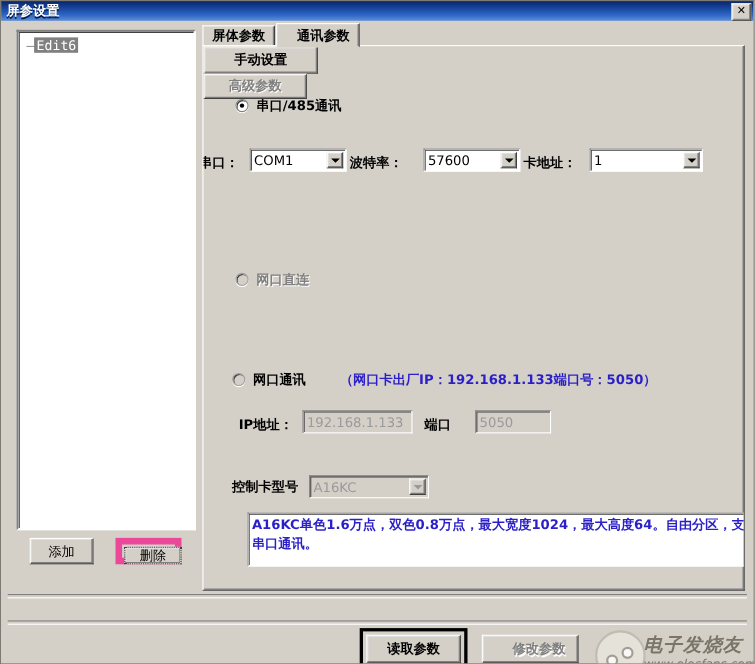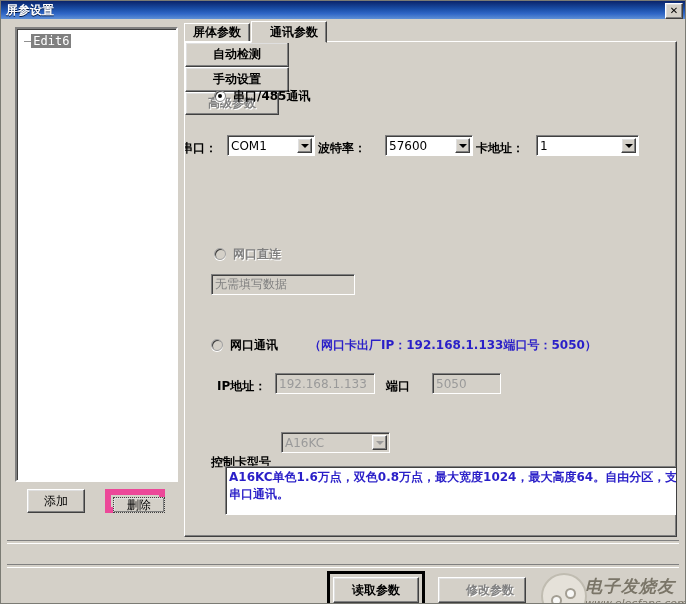--- a/index.html
+++ b/index.html
@@ -188,44 +188,40 @@
         </div>
 
         <div class="lbl" style="left:291px;top:98px;">卡地址：</div>
         <div class="combo" style="left:351px;top:93px;width:103px;height:21px;">
           <span>1</span>
           <span class="arrow">
               <i></i>
             </span>
         </div>
 
-        <div class="btn" style="left:48px;top:144px;width:104px;height:25px;font-weight:bold;">自动检测</div>
         <div class="btn" style="left:327px;top:144px;width:104px;height:25px;font-weight:bold;">手动设置</div>
 
         <div class="radio dis" style="left:29px;top:206px;"></div>
         <div class="lbl dim" style="left:48px;top:204px;">网口直连</div>
-        <div class="field dis" style="left:26px;top:232px;width:144px;height:21px;">
-          <span>无需填写数据</span>
-        </div>
 
         <div class="radio dis" style="left:26px;top:297px;"></div>
         <div class="lbl" style="left:45px;top:295px;">网口通讯</div>
         <div class="bluetext" style="left:124px;top:295px;">（网口卡出厂IP：192.168.1.133端口号：5050）</div>
 
         <div class="lbl" style="left:32px;top:336px;">IP地址：</div>
         <div class="field dis2" style="left:90px;top:331px;width:100px;height:21px;">
           <span>192.168.1.133</span>
         </div>
         <div class="lbl" style="left:201px;top:336px;">端口</div>
         <div class="field dis2" style="left:247px;top:331px;width:69px;height:21px;">
           <span>5050</span>
         </div>
         <div class="btn disabled" style="left:337px;top:330px;width:94px;height:23px;font-weight:bold;">高级参数</div>
 
-        <div class="lbl" style="left:26px;top:412px;">控制卡型号</div>
+        <div class="lbl" style="left:26px;top:392px;">控制卡型号</div>
         <div class="combo dis" style="left:96px;top:390px;width:109px;height:21px;">
           <span>A16KC</span>
           <span class="arrow">
               <i></i>
             </span>
         </div>
 
         <div class="memo" style="left:7px;top:424px;width:471px;height:49px;">
           <span>A16KC单色1.6万点，双色0.8万点，最大宽度1024，最大高度64。自由分区，支持串口通讯。</span>
         </div>

